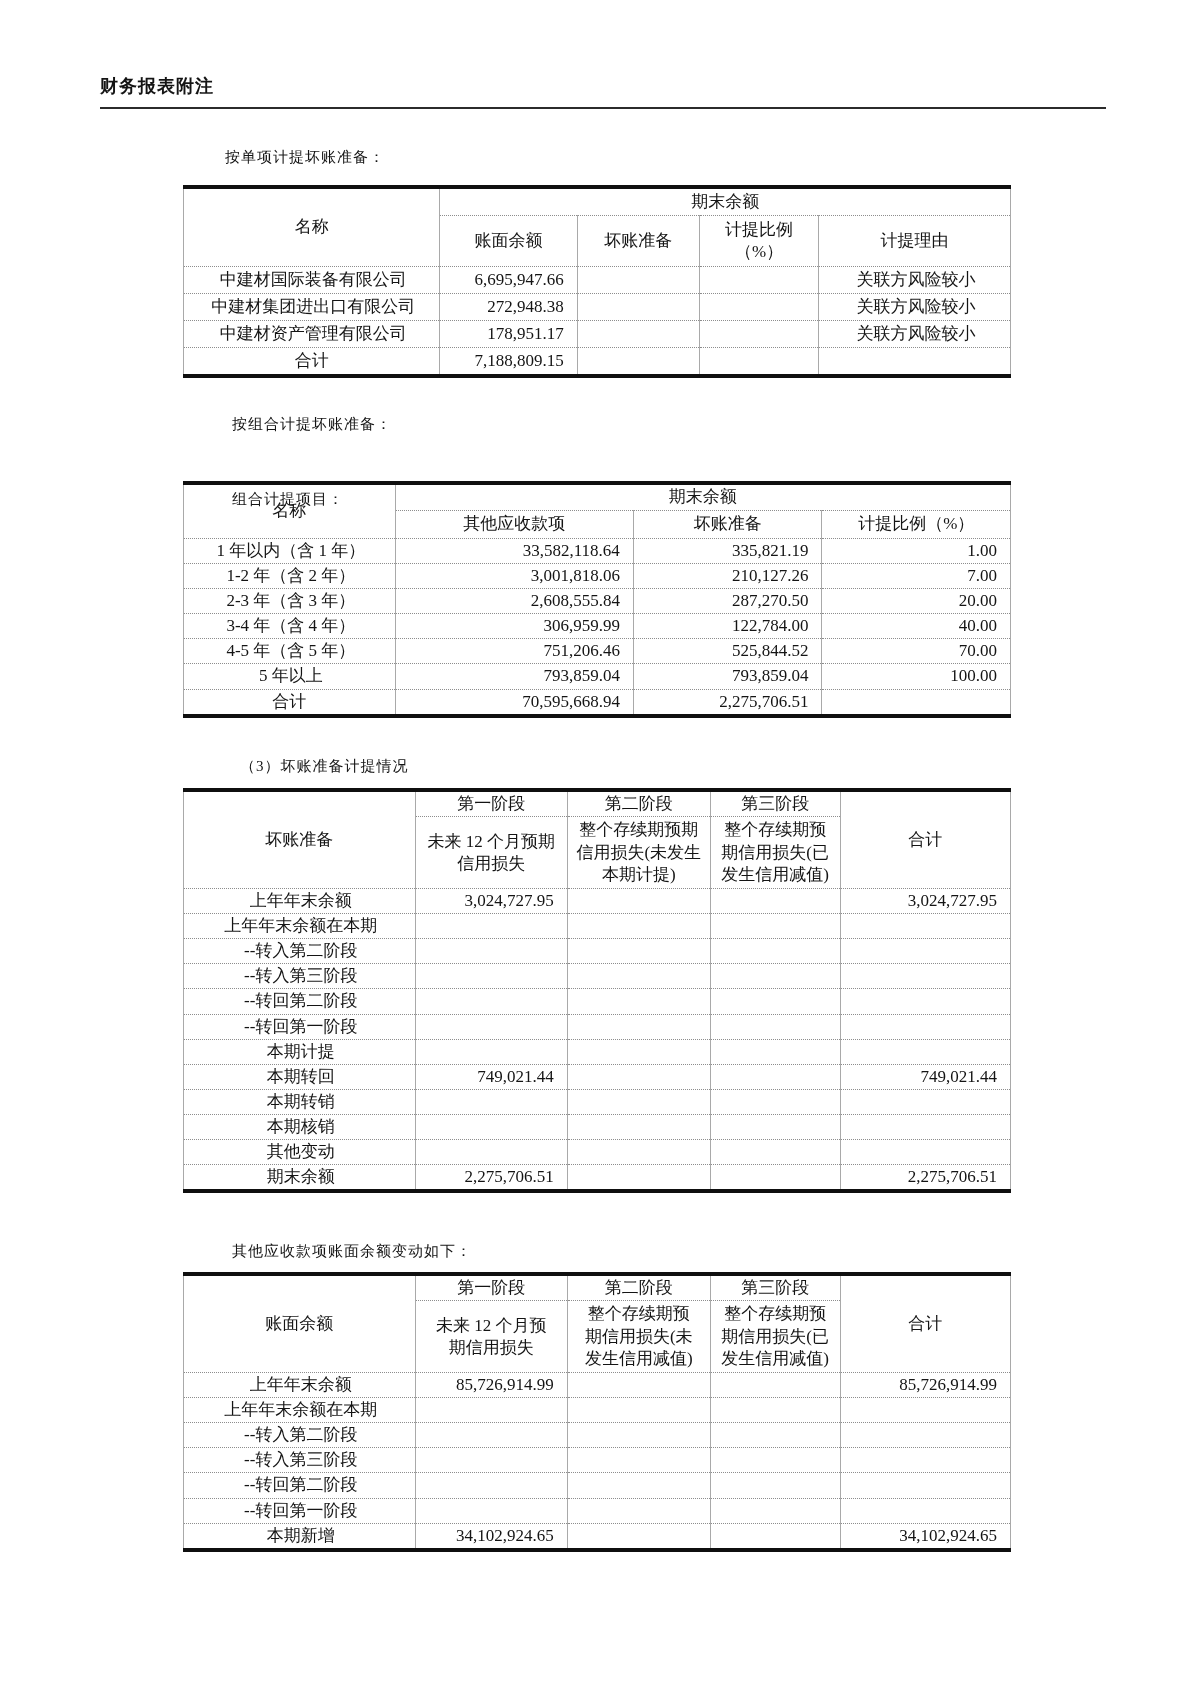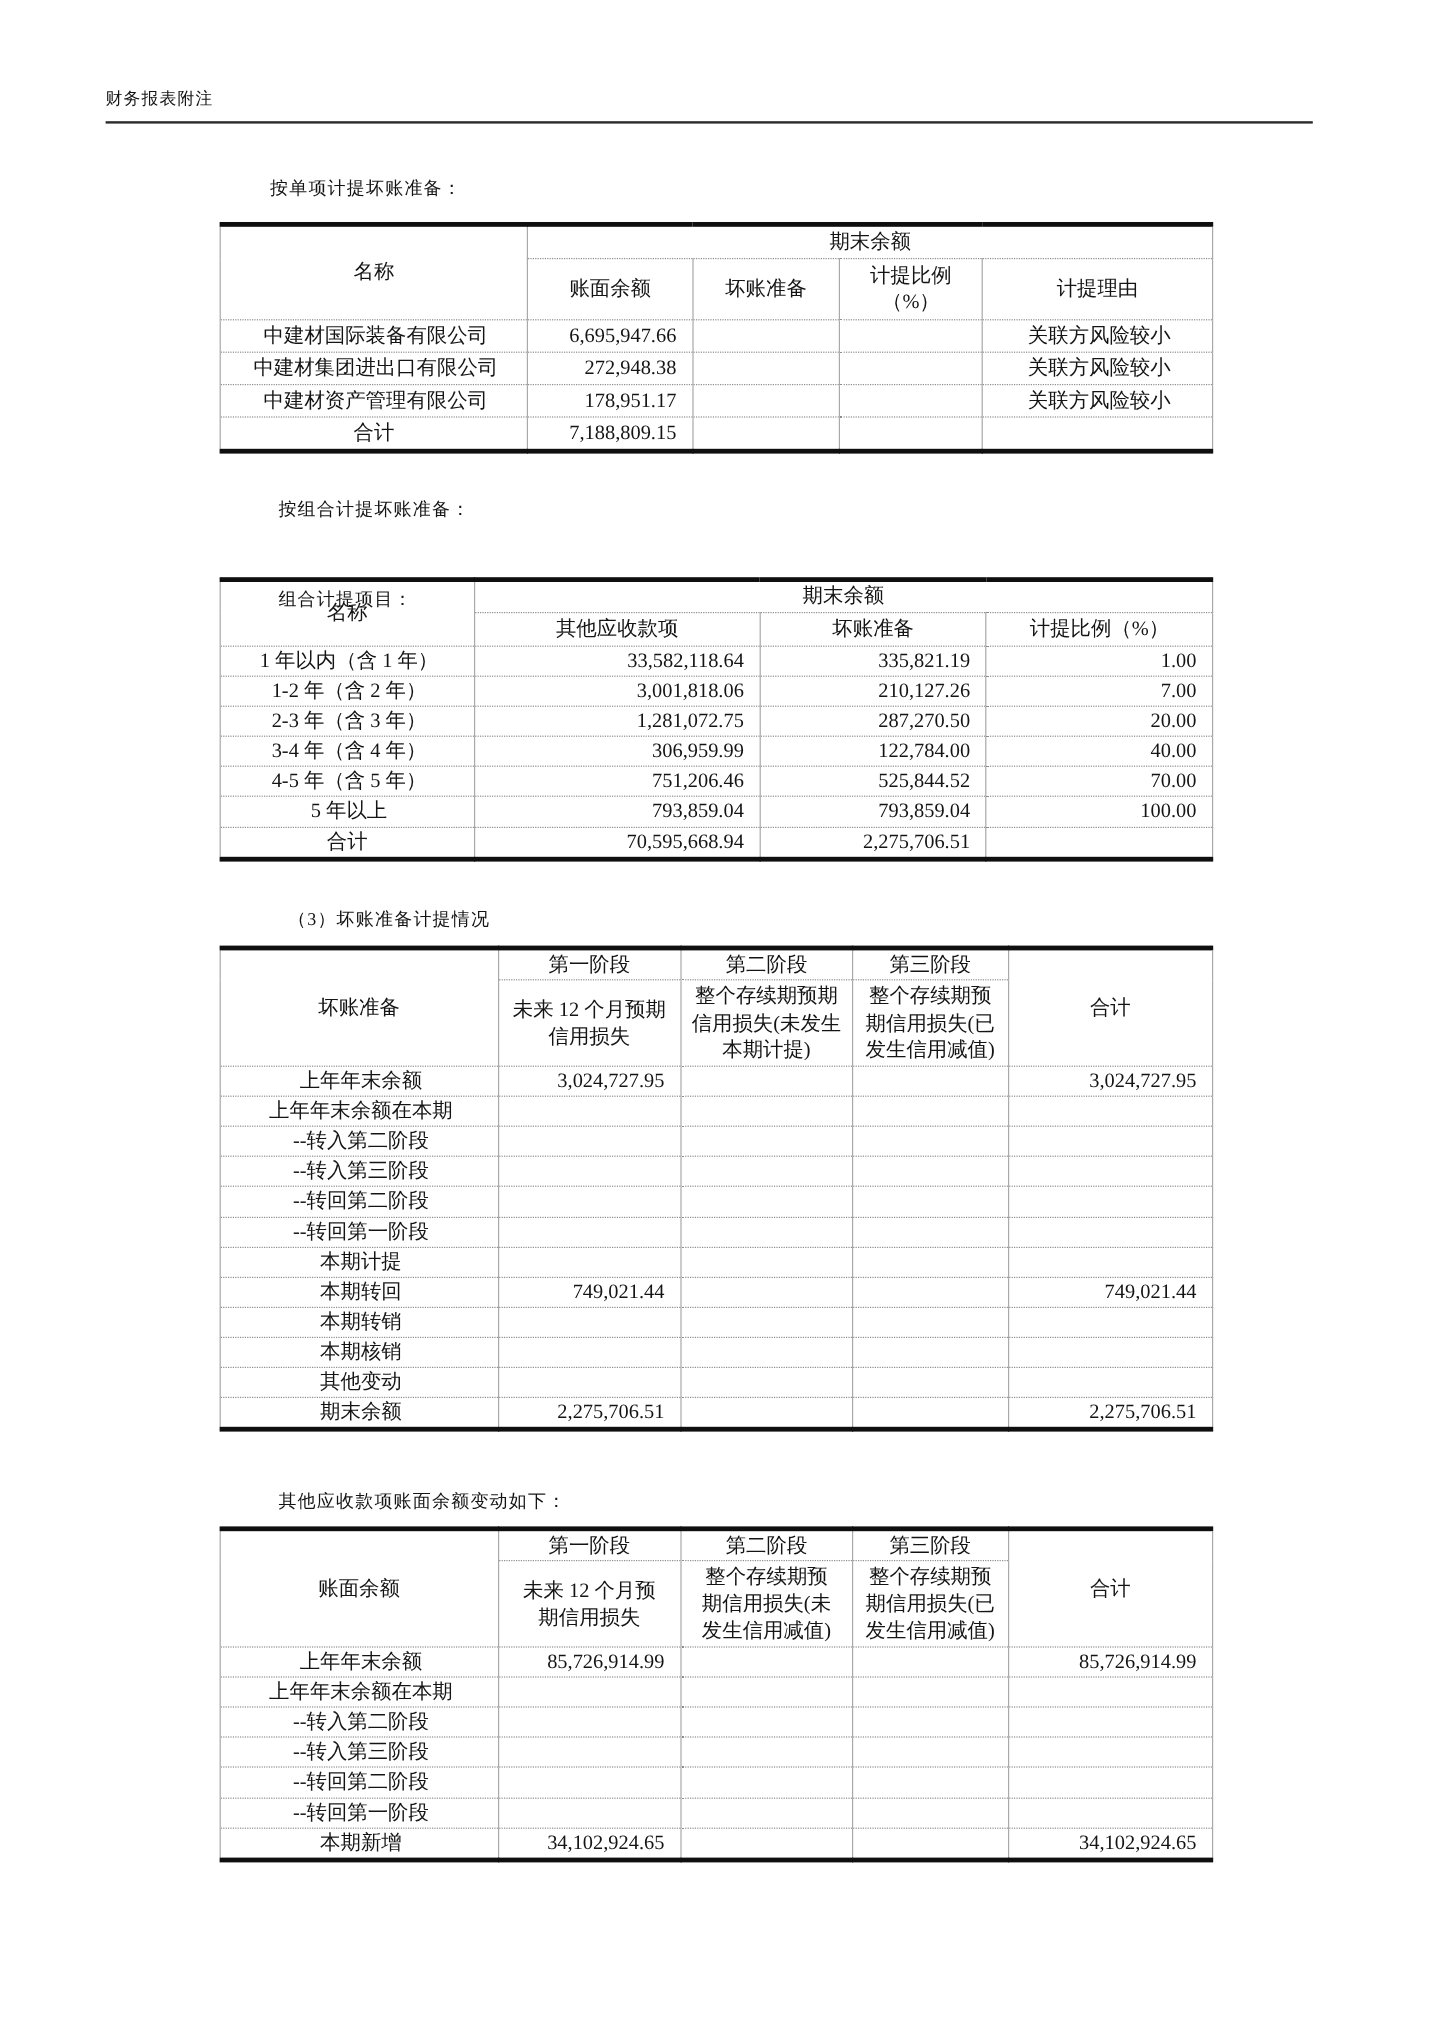--- a/index.html
+++ b/index.html
@@ -5,24 +5,24 @@
   html,body{margin:0;padding:0;background:#e8e8e8;}
   .page{
     position:relative;
     width:1200px;height:1697px;
     background:#ffffff;
     font-family:"Liberation Serif","DejaVu Serif",serif;
     color:#141414;
     overflow:hidden;
   }
   .doc-header{
-    position:absolute;left:88px;top:74px;width:1006px;
+    position:absolute;left:100px;top:74px;width:1006px;
     border-bottom:2px solid #2b2b2b;
     padding-bottom:9px;
-    font-size:14px;letter-spacing:1px;
+    font-size:18px;letter-spacing:1px;font-weight:bold;
   }
   .sec-heading{
     position:absolute;
     font-size:15px;letter-spacing:1px;
     white-space:nowrap;
   }
   table.fin{
     position:absolute;left:183px;width:828px;
     border-collapse:collapse;table-layout:fixed;
     border-top:4px solid #0f0f0f;
@@ -157,21 +157,21 @@
           <td class="num">1.00</td>
         </tr>
         <tr>
           <td class="lbl">1-2 年（含 2 年）</td>
           <td class="num">3,001,818.06</td>
           <td class="num">210,127.26</td>
           <td class="num">7.00</td>
         </tr>
         <tr>
           <td class="lbl">2-3 年（含 3 年）</td>
-          <td class="num">1,281,072.75</td>
+          <td class="num">2,608,555.84</td>
           <td class="num">287,270.50</td>
           <td class="num">20.00</td>
         </tr>
         <tr>
           <td class="lbl">3-4 年（含 4 年）</td>
           <td class="num">306,959.99</td>
           <td class="num">122,784.00</td>
           <td class="num">40.00</td>
         </tr>
         <tr>

